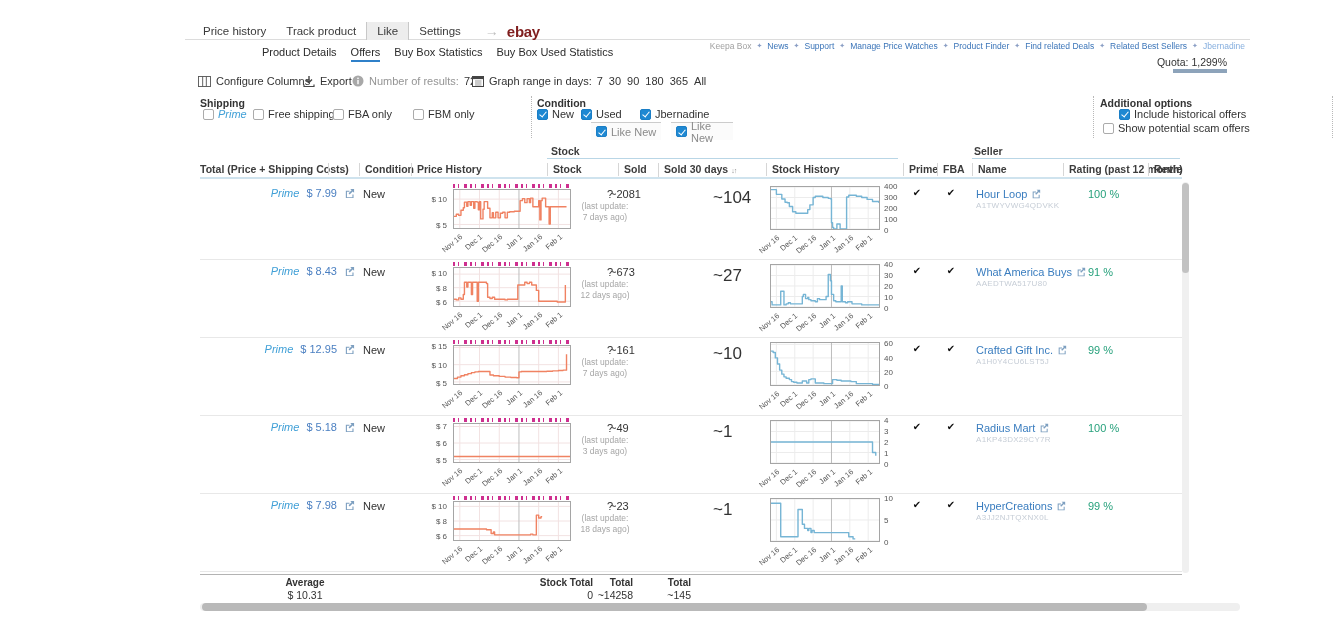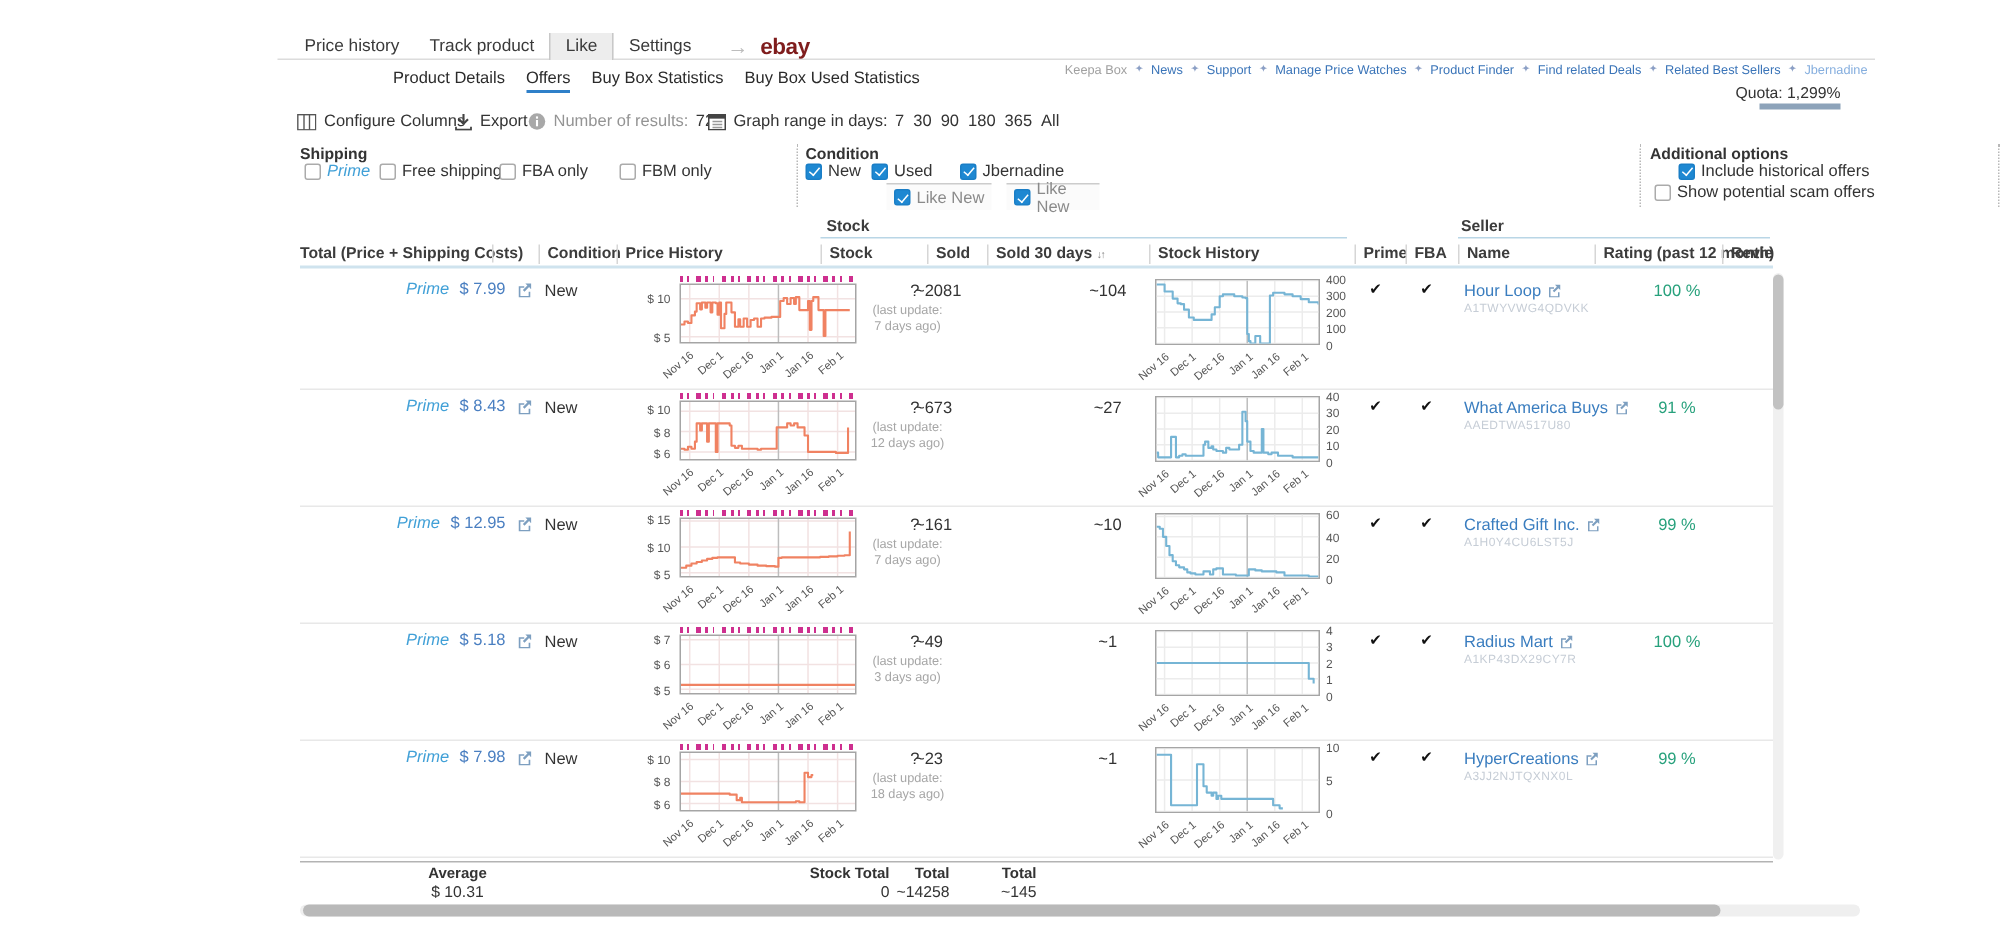--- a/index.html
+++ b/index.html
@@ -52,26 +52,26 @@
   
   .row{position:absolute;left:0;width:1337px;height:78px}
   .row .sep{position:absolute;left:200px;bottom:0;width:982px;height:1px;background:#e8e8e8}
   .c-total{position:absolute;left:215px;top:5px;width:140px;display:flex;justify-content:flex-end;align-items:center;gap:7px;font-size:11px}
   .prime-i{font-style:italic;color:#41a0d7}
   .price-v{color:#4a7fc1}
   .c-cond{position:absolute;left:363px;top:6px;font-size:11px;color:#333}
   .c-stockq{position:absolute;left:549px;top:6px;width:64px;text-align:right;font-size:11px;color:#333}
   .c-note{position:absolute;left:553px;top:19px;width:104px;text-align:center;font-size:8.5px;color:#a6a6a6;line-height:11px}
   .c-sold{position:absolute;left:610px;top:6px;width:45px;text-align:left;font-size:11px;color:#333}
-  .c-sold30{position:absolute;left:713px;top:6px;width:51px;text-align:center;font-size:11px;color:#333}
+  .c-sold30{position:absolute;left:713px;top:6px;width:51px;text-align:left;font-size:17px;color:#333}
   .c-chk{position:absolute;top:5px;width:24px;text-align:center;font-size:10px;color:#111}
   .c-name{position:absolute;left:976px;top:6px;font-size:11px;display:inline-flex;align-items:center;gap:4px}
   .name-link{color:#3a7dbf}
   .c-id{position:absolute;left:976px;top:19px;font-size:8px;color:#c6cdd6;letter-spacing:.3px}
-  .c-rating{position:absolute;left:1088px;top:6px;width:60px;text-align:center;font-size:11px;color:#27a17c}
+  .c-rating{position:absolute;left:1088px;top:6px;width:60px;text-align:left;font-size:11px;color:#27a17c}
   
   .chart{position:absolute;width:210px;height:76px}
   .price-chart{left:408px;top:2px}
   .stock-chart{left:770px;top:1px}
   .chart .plot{position:absolute;border:1px solid #a5a5a5;background:#fff}
   .chart .plot svg{display:block}
   .chart .ruler{position:absolute;height:4px;
     background:repeating-linear-gradient(90deg,#ce2f8f 0 2px,transparent 2px 5px,#ce2f8f 5px 6px,transparent 6px 11px,#ce2f8f 11px 14px,transparent 14px 17px)}
   .ylab{position:absolute;font-size:8px;color:#555;line-height:9px;white-space:nowrap}
   .xlab{position:absolute;font-size:7.5px;color:#555;width:30px;text-align:right;line-height:8px;

